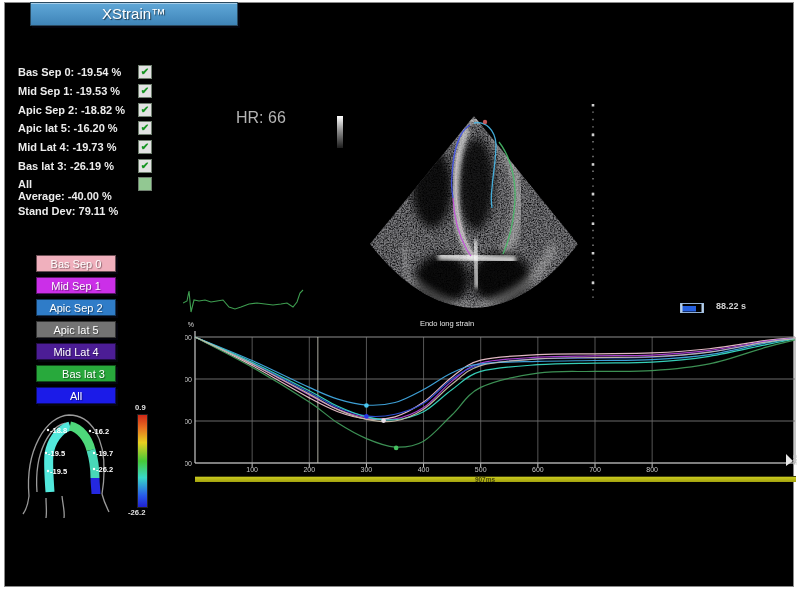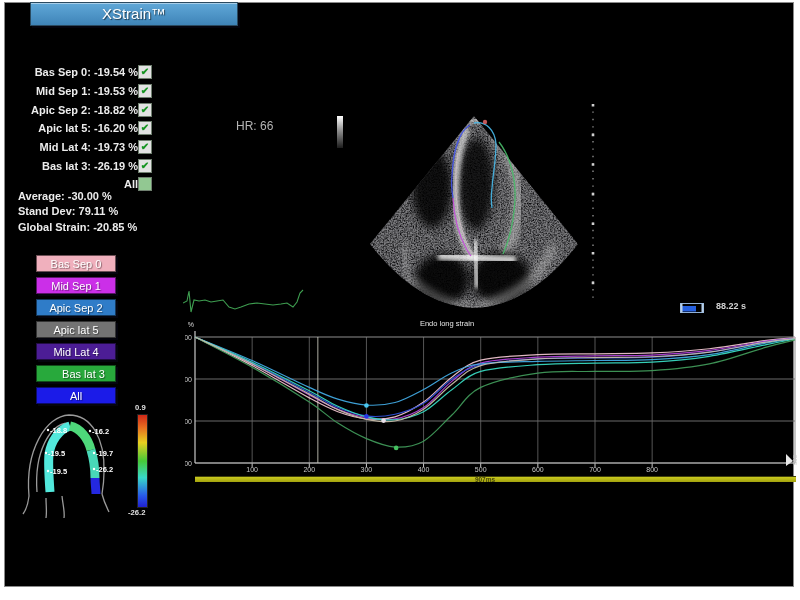--- a/index.html
+++ b/index.html
@@ -11,21 +11,21 @@
   
   .banner{position:absolute;left:30px;top:2px;width:206px;height:22px;
           background:linear-gradient(#60a8d8,#3f84b8);
           border:1px solid #2a4a60;
           box-shadow:2px 2px 0 rgba(5,5,15,.9), inset 0 1px 0 rgba(255,255,255,.45);
           color:#fff;font-weight:normal;font-size:15px;text-align:center;line-height:21px;
           text-shadow:1px 1px 1px rgba(0,0,0,.6)}
 
   
   .meas{position:absolute;left:18px;top:63px;width:134px}
-  .meas .row{height:18.7px;display:flex;align-items:center;justify-content:flex-end}
+  .meas .row{height:18.7px;display:flex;align-items:center;justify-content:space-between}
   .meas .lbl{color:#ececec;font-size:11px;font-weight:bold;white-space:nowrap;
              text-shadow:1px 1px 0 rgba(0,0,0,.8)}
   .chk{width:12px;height:12px;background:#e2e2e2;border:1px solid #6f7f6f;
        font-size:10px;line-height:11px;text-align:center;color:#169422;
        font-weight:bold;box-sizing:content-box}
   .chk.solid{background:#92c892;color:#92c892}
 
   .stats{position:absolute;left:18px;top:190px;width:160px}
   .stats .srow{height:15.4px;color:#ececec;font-size:11px;font-weight:bold;
                text-shadow:1px 1px 0 rgba(0,0,0,.8)}
@@ -42,21 +42,21 @@
   .heart-svg{position:absolute;left:10px;top:400px}
   .colorbar{position:absolute;left:137px;top:414px;width:9px;height:92px;
             background:linear-gradient(#d02818,#e87020 14%,#e8d020 30%,#46c838 50%,
                        #38d8c8 68%,#2858e8 88%,#2020cf);border:1px solid #222}
   .cbar-lbl{position:absolute;color:#e0e0e0;font-size:9px;font-weight:bold;
             transform:scale(.85);transform-origin:left top}
   .cbar-top{left:135px;top:403px}
   .cbar-bot{left:128px;top:508px}
 
   
-  .hr-lbl{position:absolute;left:236px;top:119px;color:#b4b4b4;font-size:12px}
+  .hr-lbl{position:absolute;left:236px;top:109px;color:#b4b4b4;font-size:16px}
   .graybar{position:absolute;left:337px;top:116px;width:6px;height:32px;
            background:linear-gradient(#ffffff,#909090 45%,#1d1d1d)}
   .echo-svg{position:absolute;left:346px;top:92px}
   .ecg-svg{position:absolute;left:183px;top:288px}
 
   
   .chart-svg{position:absolute;left:185px;top:315px}
   .durbar{position:absolute;left:195px;top:476px;width:601px;height:6px;
           background:linear-gradient(#caca1e,#a2a20e);border-top:1px solid #40400a;
           box-sizing:border-box}
@@ -98,23 +98,22 @@
     <span class="lbl">Bas lat 3: -26.19 %</span>
     <span class="chk">✔</span>
   </div>
   <div class="row">
     <span class="lbl">All</span>
     <span class="chk solid"></span>
   </div>
 </div>
 
 <div class="stats">
-  <div class="srow">Average: -30.00 %</div>
+  <div class="srow">Average: -40.00 %</div>
   <div class="srow">Stand Dev: 79.11 %</div>
-  <div class="srow">Global Strain: -20.85 %</div>
 </div>
 
 <div class="segbtns">
   <div class="segbtn" style="background: rgb(240, 176, 189);">Bas Sep 0</div>
   <div class="segbtn" style="background: rgb(203, 47, 232);">Mid Sep 1</div>
   <div class="segbtn" style="background: rgb(47, 124, 200);">Apic Sep 2</div>
   <div class="segbtn" style="background: #737373;">Apic lat 5</div>
   <div class="segbtn" style="background: #4c1d95;">Mid Lat 4</div>
   <div class="segbtn" style="background: rgb(40, 169, 60); padding-left: 15px;">Bas lat 3</div>
   <div class="segbtn" style="background: rgb(27, 27, 232);">All</div>

